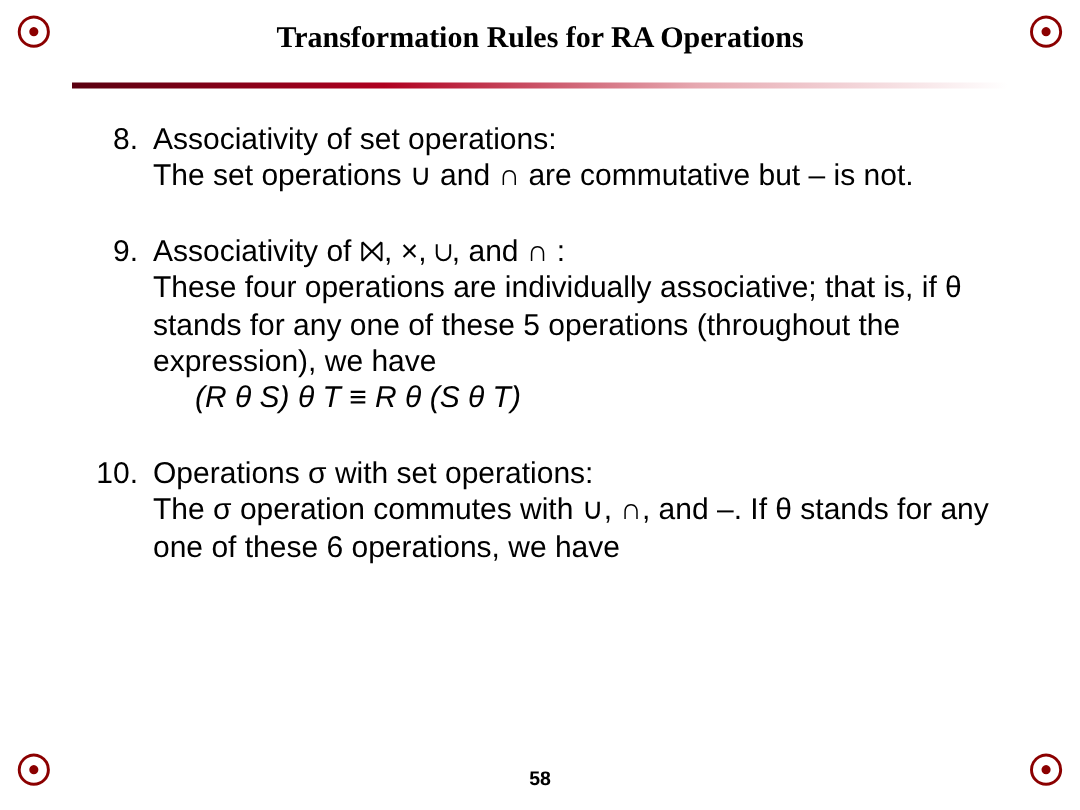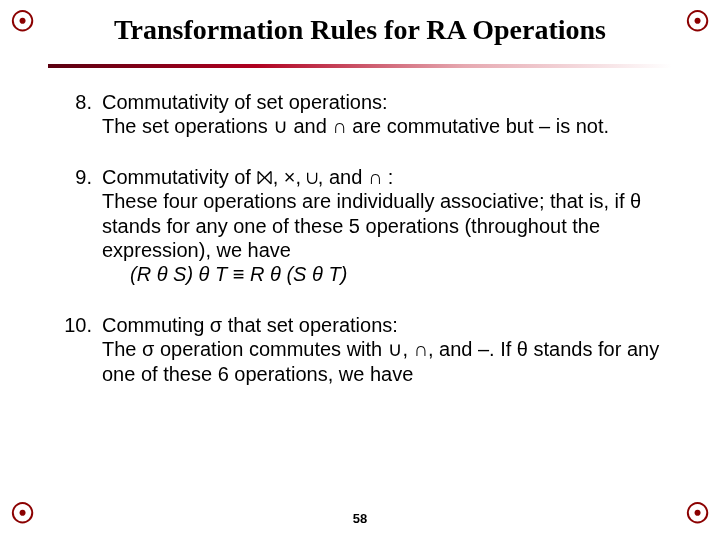--- a/index.html
+++ b/index.html
@@ -27,21 +27,21 @@
     line-height: 1;
   }
   .tl { top: 8px; left: 10px; }
   .tr { top: 8px; right: 10px; }
   .bl { bottom: 12px; left: 10px; }
   .br { bottom: 12px; right: 10px; }
   .title {
     text-align: center;
     font-family: "Times New Roman", Times, serif;
     font-weight: bold;
-    font-size: 28px;
+    font-size: 20px;
     padding-top: 14px;
     color: #000;
   }
   .rule {
     height: 4px;
     margin: 18px 48px 0 48px;
     background: linear-gradient(to right, #5a0010, #b00020, #e6a8b0, #ffffff);
   }
   .body {
     padding: 22px 56px 0 56px;
@@ -87,38 +87,38 @@
   <div class="corner-icon br">☉</div>
 
   <div class="title">Transformation Rules for RA Operations</div>
   <div class="rule"></div>
 
   <div class="body">
 
     <div class="item">
       <div class="num">8.</div>
       <div class="content">
-        <span>Commutativity of set operations:</span><br>
+        <span>Associativity of set operations:</span><br>
         <span>The set operations ∪ and ∩ are commutative but – is not.</span>
       </div>
     </div>
 
     <div class="item">
       <div class="num">9.</div>
       <div class="content">
-        <span>Commutativity of ⨝, ×, ∪, and ∩ :</span><br>
+        <span>Associativity of ⨝, ×, ∪, and ∩ :</span><br>
         <span>These four operations are individually associative; that is, if θ stands for any one of these 5 operations (throughout the expression), we have</span><br>
         <span class="indent">(R θ S) θ T ≡ R θ (S θ T)</span>
       </div>
     </div>
 
     <div class="item">
       <div class="num">10.</div>
       <div class="content">
-        <span>Commuting σ that set operations:</span><br>
+        <span>Operations σ with set operations:</span><br>
         <span>The σ operation commutes with ∪, ∩, and –. If θ stands for any one of these 6 operations, we have</span><br>
       </div>
     </div>
 
   </div>
 
   <div class="pagenum">58</div>
 
 </div>
 

